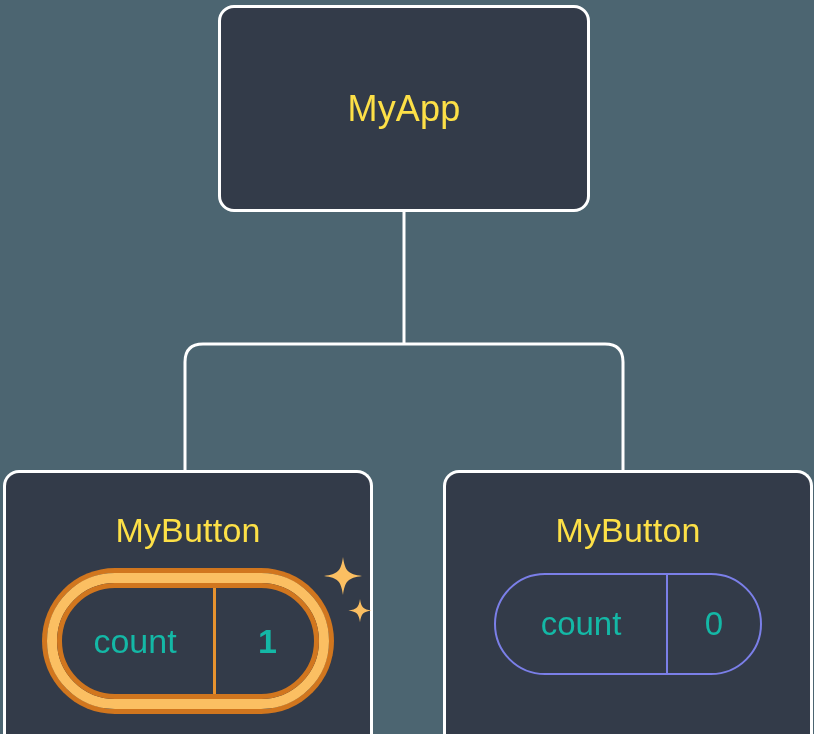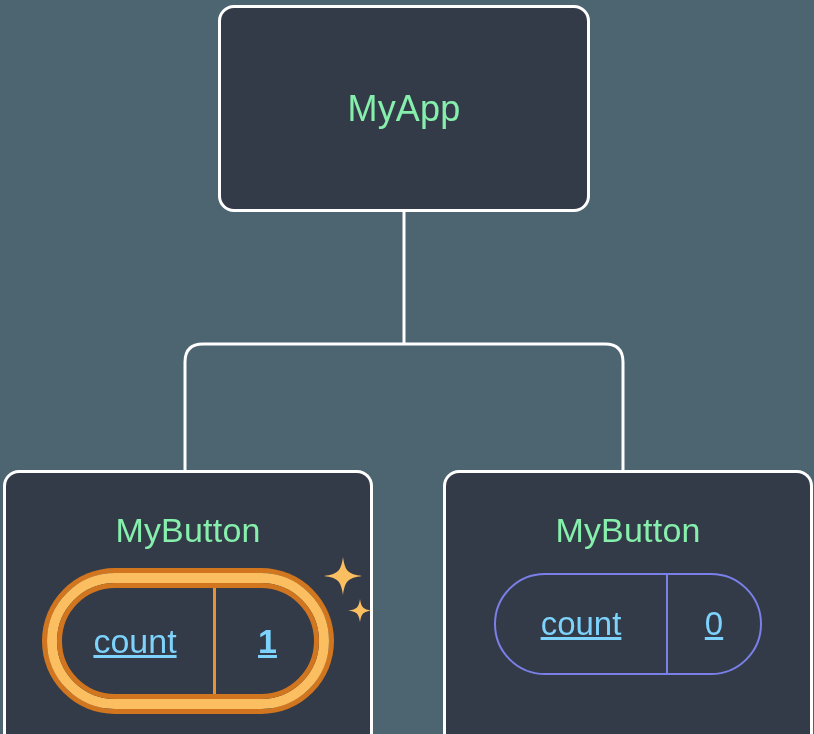--- a/index.html
+++ b/index.html
@@ -63,21 +63,21 @@
     top: 470px;
     width: 370px;
     height: 264px;
     border-bottom: none;
     border-bottom-left-radius: 0;
     border-bottom-right-radius: 0;
     padding-top: 40px;
   }
 
   .card-title {
-    color: #86efac;
+    color: #fde047;
     font-size: 34px;
     font-weight: 400;
     letter-spacing: 0.2px;
     line-height: 1;
     white-space: nowrap;
   }
   .card.root .card-title {
     font-size: 36px;
   }
 
@@ -119,23 +119,22 @@
   }
   .pill.highlight .pill-divider {
     width: 3px;
     background: #e8932f;
   }
 
   .pill-key, .pill-value {
     display: flex;
     align-items: center;
     justify-content: center;
-    color: #7dd3fc;
+    color: #14b8a6;
     white-space: nowrap;
-    text-decoration: underline;
   }
   .pill-key {
     flex: 1 1 auto;
     font-size: 34px;
     font-weight: 400;
   }
   .pill-value {
     flex: 0 0 96px;
     font-size: 34px;
     font-weight: 700;

